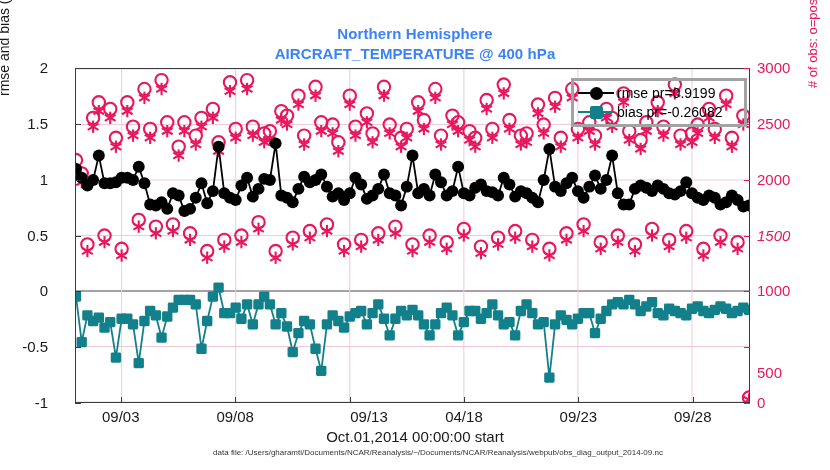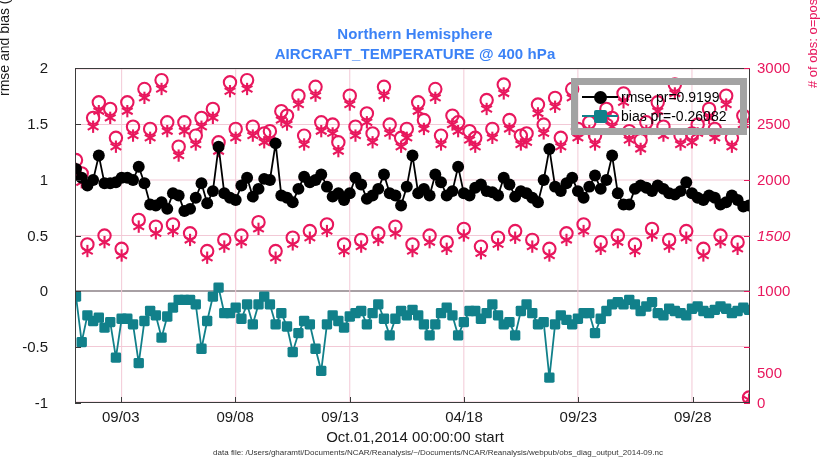--- a/index.html
+++ b/index.html
@@ -149,21 +149,21 @@
   }
 
   
   #legend {
     position: absolute;
     left: 571px;
     top: 78px;
     width: 176px;
     padding: 2px 4px 3px 4px;
     background: rgba(255,255,255,0.0);
-    border: 7px solid #a3a3a3;
+    border: 3px solid #a3a3a3;
     box-sizing: border-box;
   }
   .legend-row {
     display: flex;
     align-items: center;
     height: 19px;
   }
   .legend-swatch {
     position: relative;
     width: 36px;
@@ -971,21 +971,21 @@
       <div class="ytick-right" style="top: 357px; margin-top: 16px;">500</div>
       <div class="ytick-right-mark" style="top: 347.167px; left: 744px;"></div>
       <div class="ytick-right" style="top: 403px;">0</div>
       <div class="ytick-right-mark" style="top: 403px; left: 744px;"></div>
     </div>
   <div id="ticks-x">
       <div class="xtick" style="left: 120.763px;">09/03</div>
       <div class="xtick-mark" style="left: 120.763px; top: 397px;"></div>
       <div class="xtick" style="left: 235.169px;">09/08</div>
       <div class="xtick-mark" style="left: 235.169px; top: 397px;"></div>
-      <div class="xtick" style="left: 340px;">09/13</div>
+      <div class="xtick" style="left: 369px;">09/13</div>
       <div class="xtick-mark" style="left: 349.576px; top: 397px;"></div>
       <div class="xtick" style="left: 463.983px;">04/18</div>
       <div class="xtick-mark" style="left: 463.983px; top: 397px;"></div>
       <div class="xtick" style="left: 578.39px;">09/23</div>
       <div class="xtick-mark" style="left: 578.39px; top: 397px;"></div>
       <div class="xtick" style="left: 692.797px;">09/28</div>
       <div class="xtick-mark" style="left: 692.797px; top: 397px;"></div>
     </div>
 
   <div id="xlabel">Oct.01,2014 00:00:00 start</div>

